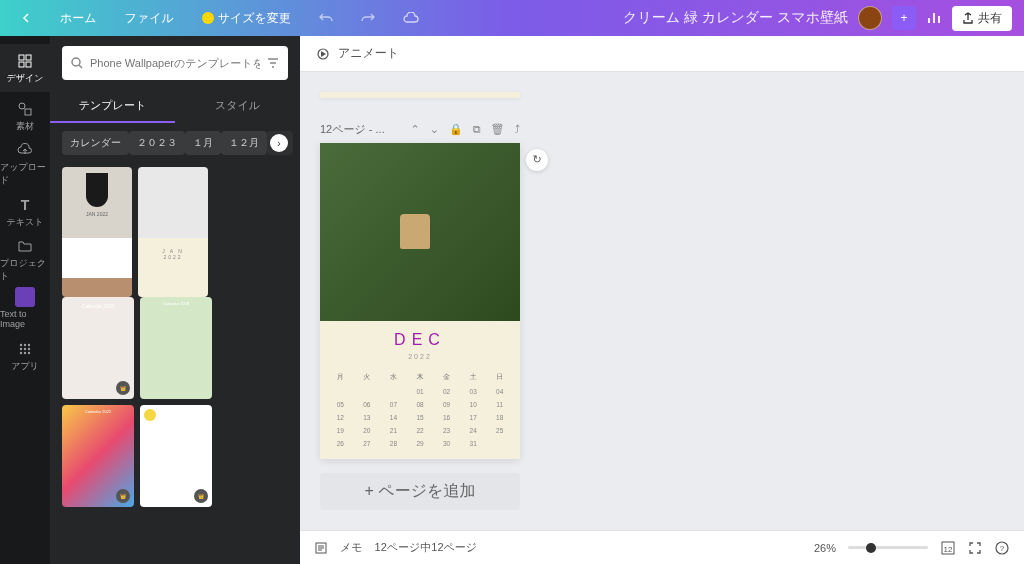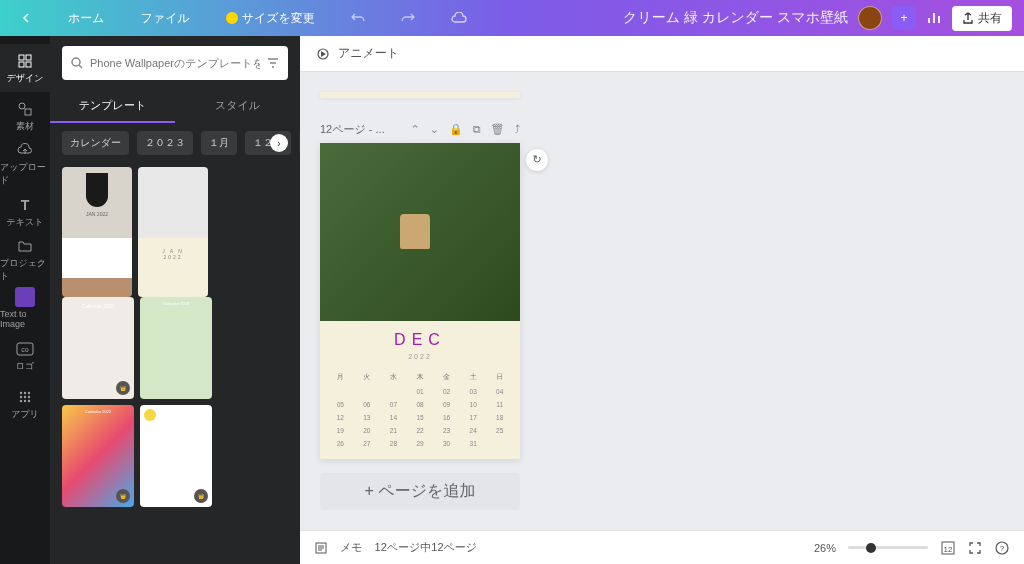--- a/index.html
+++ b/index.html
@@ -1,39 +1,39 @@
 <!DOCTYPE html>
 <html><head>
 <meta charset="utf-8">
 <style>
 * { margin:0; padding:0; box-sizing:border-box; font-family:-apple-system,BlinkMacSystemFont,"Segoe UI",sans-serif; }
 body { width:1024px; height:564px; overflow:hidden; background:#ebecf0; display:flex; flex-direction:column; }
 .top { height:36px; background:linear-gradient(90deg,#3dd0ca,#7c5ce8,#a54fe0); display:flex; align-items:center; padding:0 12px; color:#fff; font-size:12px; }
-.top .left { display:flex; align-items:center; gap:16px; }
+.top .left { display:flex; align-items:center; gap:8px; }
 .top .btn { padding:4px 10px; border-radius:4px; cursor:pointer; display:flex; align-items:center; gap:4px; }
 .top .resize { display:flex; align-items:center; gap:4px; padding:4px 10px; border-radius:4px; }
 .top .crown { width:12px; height:12px; background:#ffd700; border-radius:50%; }
 .top .spacer { flex:1; }
 .top .right { display:flex; align-items:center; gap:10px; }
 .top .avatar { width:24px; height:24px; border-radius:50%; background:#8b4513; border:1px solid rgba(255,255,255,.5); }
 .top .plus { width:24px; height:24px; background:#8b5cf6; border-radius:4px; display:flex; align-items:center; justify-content:center; color:#fff; }
 .top .share { background:#fff; color:#333; padding:4px 10px; border-radius:4px; display:flex; align-items:center; gap:4px; }
 .main { flex:1; display:flex; min-height:0; }
 .rail { width:50px; background:#18191b; display:flex; flex-direction:column; align-items:flex-start; padding-top:8px; }
 .rail-item { width:50px; height:48px; display:flex; flex-direction:column; align-items:center; justify-content:center; color:#a0a0a0; font-size:9px; gap:2px; cursor:pointer; }
 .rail-item.active { color:#fff; background:#252627; }
 .rail-icon { width:18px; height:18px; display:flex; align-items:center; justify-content:center; }
 .panel { width:250px; background:#252627; display:flex; flex-direction:column; color:#fff; }
 .search-wrap { padding:10px 12px; }
 .search { background:#fff; border-radius:4px; height:34px; display:flex; align-items:center; padding:0 8px; gap:6px; }
 .search input { flex:1; border:none; outline:none; font-size:11px; color:#333; }
 .tabs { display:flex; font-size:11px; }
 .tab { flex:1; text-align:center; padding:8px 0; color:#a0a0a0; cursor:pointer; border-bottom:2px solid transparent; }
 .tab.active { color:#fff; border-bottom-color:#8b5cf6; }
-.chips { display:flex; gap:8px; padding:8px 12px; align-items:center; position:relative; }
+.chips { display:flex; gap:0; padding:8px 12px; align-items:center; position:relative; }
 .chip { background:#3a3b3d; color:#d0d0d0; font-size:10px; padding:5px 8px; border-radius:4px; white-space:nowrap; cursor:pointer; }
 .chip-arrow { position:absolute; right:12px; width:18px; height:18px; background:#fff; border-radius:50%; display:flex; align-items:center; justify-content:center; color:#333; font-size:10px; }
 .panel-body { flex:1; overflow-y:auto; padding:4px 12px 12px; }
 .section-title { font-size:10px; color:#d0d0d0; margin:6px 0 8px; }
 .grid { display:flex; gap:6px; flex-wrap:wrap; }
 .thumb { width:70px; height:130px; background:#fff; border-radius:4px; overflow:hidden; position:relative; cursor:pointer; font-size:6px; }
 .thumb-tall { height:130px; }
 .thumb3 { width:72px; height:102px; background:#fff; border-radius:4px; cursor:pointer; position:relative; overflow:hidden; font-size:5px; }
 .badge-crown { position:absolute; right:4px; bottom:4px; width:14px; height:14px; background:#555; border-radius:50%; display:flex; align-items:center; justify-content:center; }
 .canvas-area { flex:1; display:flex; flex-direction:column; background:#ebecf0; position:relative; }
@@ -147,29 +147,20 @@
         <span class="rail-icon">
           <svg width="16" height="16" viewBox="0 0 16 16">
             <path d="M2 4h4l1 2h7v7H2z" stroke="#a0a0a0" fill="none"></path>
           </svg>
         </span>
         <span>プロジェクト</span>
       </div>
     <div class="rail-item">
         <span class="rail-icon" style="background:#6b3fb8;border-radius:3px;width:20px;height:20px"></span>
         <span>Text to Image</span>
-      </div>
-    <div class="rail-item">
-        <span class="rail-icon">
-          <svg width="18" height="14" viewBox="0 0 18 14">
-            <rect x="1" y="1" width="16" height="12" rx="2" stroke="#a0a0a0" fill="none"></rect>
-            <text x="9" y="10" font-size="7" text-anchor="middle" fill="#a0a0a0">co</text>
-          </svg>
-        </span>
-        <span>ロゴ</span>
       </div>
     <div class="rail-item">
         <span class="rail-icon">
           <svg width="14" height="14" viewBox="0 0 14 14">
             <circle cx="3" cy="3" r="1.2" fill="#a0a0a0"></circle>
             <circle cx="7" cy="3" r="1.2" fill="#a0a0a0"></circle>
             <circle cx="11" cy="3" r="1.2" fill="#a0a0a0"></circle>
             <circle cx="3" cy="7" r="1.2" fill="#a0a0a0"></circle>
             <circle cx="7" cy="7" r="1.2" fill="#a0a0a0"></circle>
             <circle cx="11" cy="7" r="1.2" fill="#a0a0a0"></circle>

